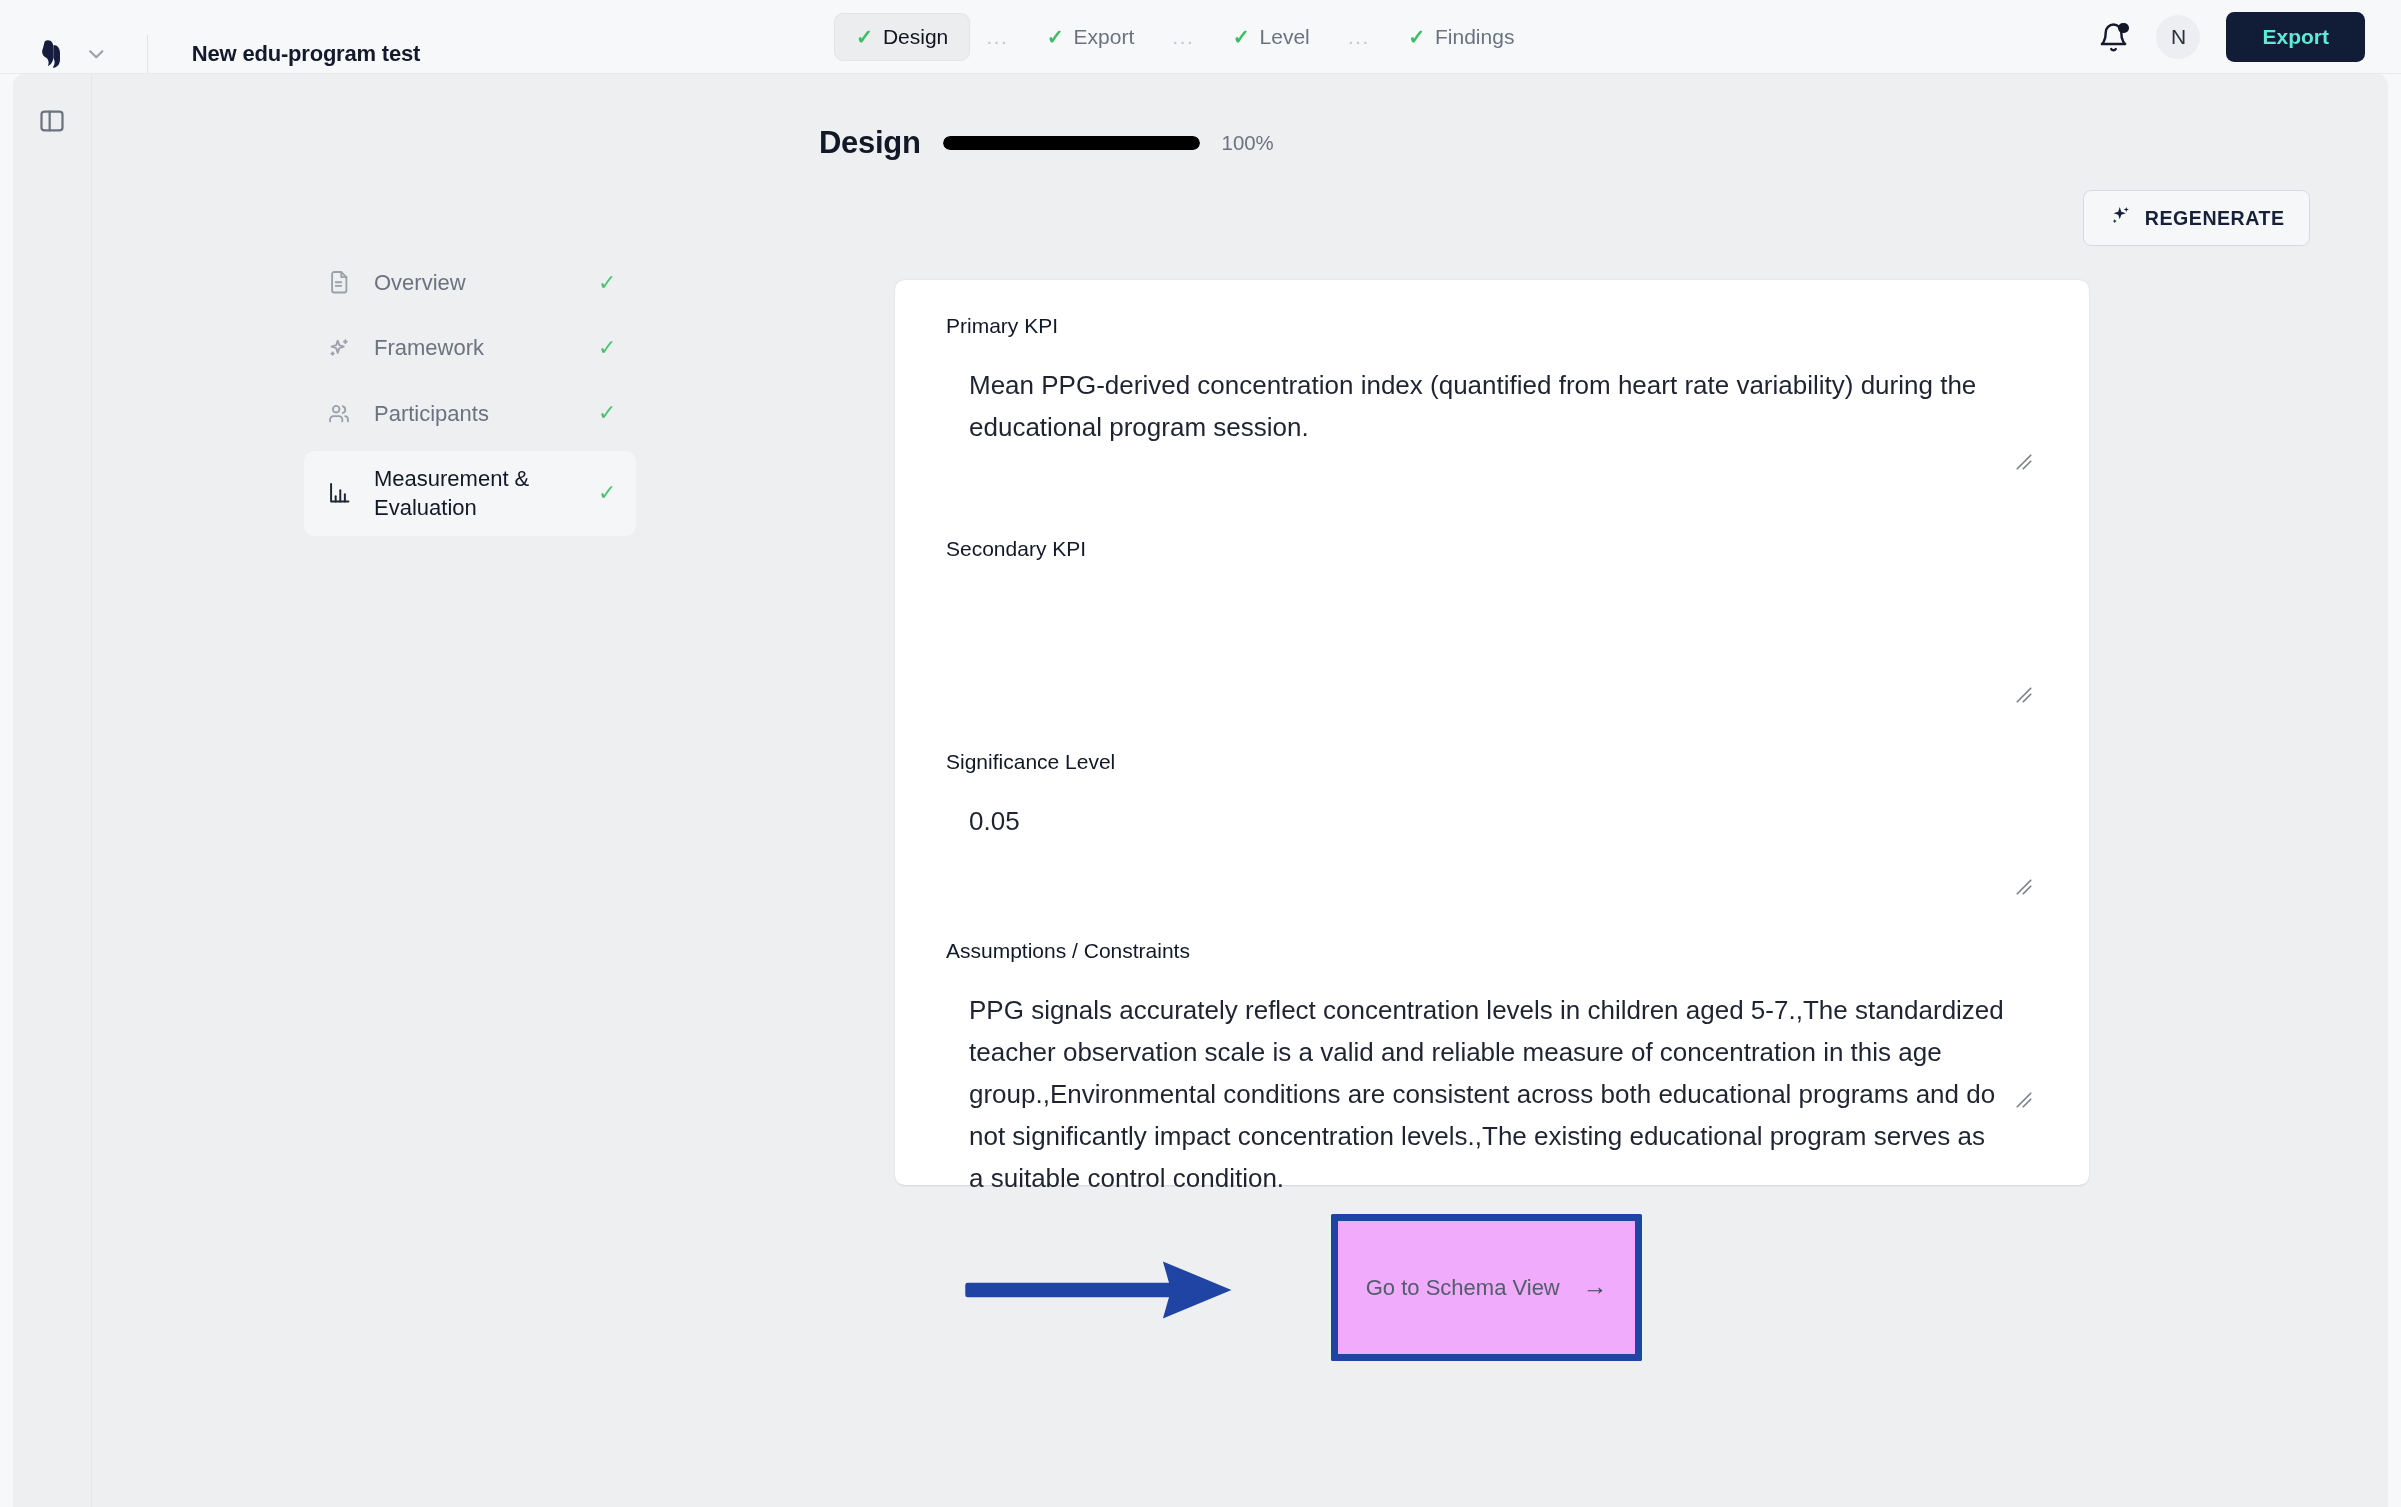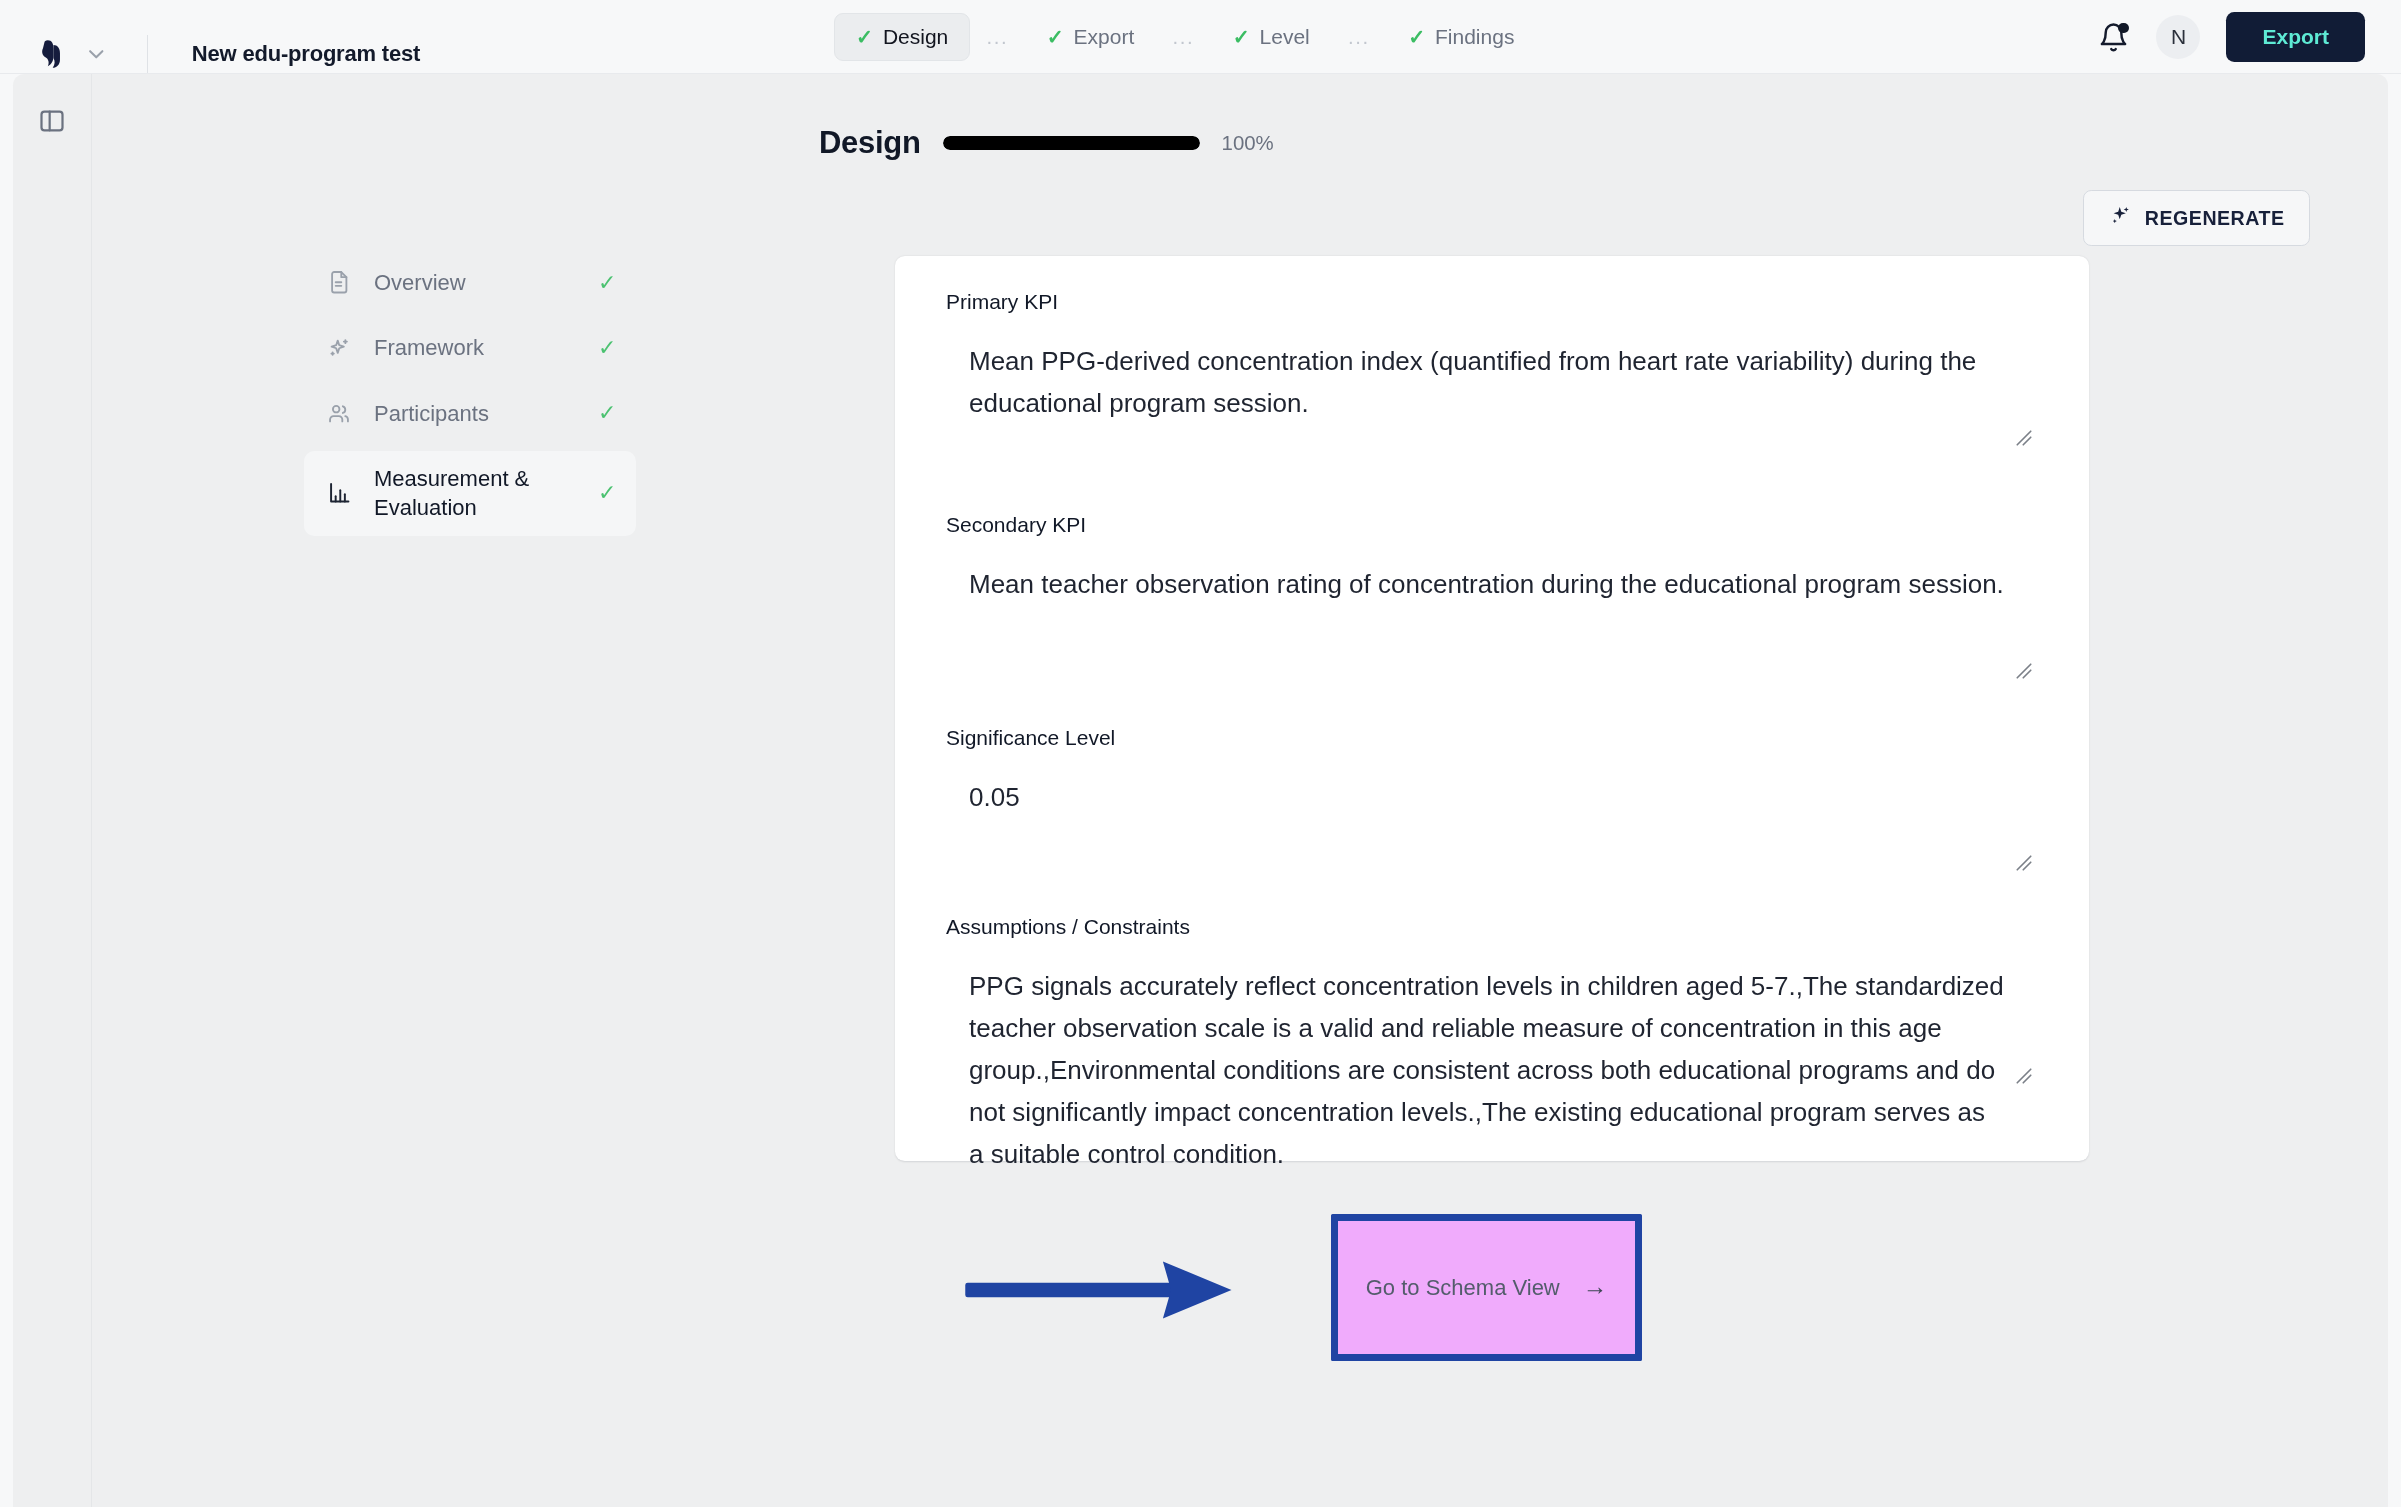--- a/index.html
+++ b/index.html
@@ -239,21 +239,21 @@
     font-size: 22px;
     line-height: 1;
     margin-left: 11.4px;
     flex: 0 0 auto;
   }
 
   
   #card {
     position: absolute;
     left: 803px;
-    top: 182px;
+    top: 206px;
     width: 1194px;
     height: 905px;
     background: #ffffff;
     border-radius: 9.8px;
     box-shadow: 0 0.8px 2.5px rgba(16,24,40,0.07), 0 0.8px 1.6px rgba(16,24,40,0.05);
     padding: 34px 51px 0 51px;
   }
 
   .field-block { position: relative; }
   .field-label {
@@ -487,23 +487,20 @@
         <span class="resize-grip">
           <svg viewBox="0 0 12 12" fill="none" stroke="#7b8088" stroke-width="1.1" stroke-linecap="round">
             <line x1="1.5" y1="10.5" x2="10.5" y2="1.5"></line>
               <line x1="5.5" y1="10.5" x2="10.5" y2="5.5"></line>
           </svg>
         </span>
       </div>
 
       <div class="field-block" id="f-secondary">
         <div class="field-label">Secondary KPI</div>
-        <div class="field-box">
-          <div class="field-text">Mean teacher observation rating of concentration during the educational program session.</div>
-        </div>
         <span class="resize-grip">
           <svg viewBox="0 0 12 12" fill="none" stroke="#7b8088" stroke-width="1.1" stroke-linecap="round">
             <line x1="1.5" y1="10.5" x2="10.5" y2="1.5"></line>
               <line x1="5.5" y1="10.5" x2="10.5" y2="5.5"></line>
           </svg>
         </span>
       </div>
 
       <div class="field-block" id="f-sig">
         <div class="field-label">Significance Level</div>

